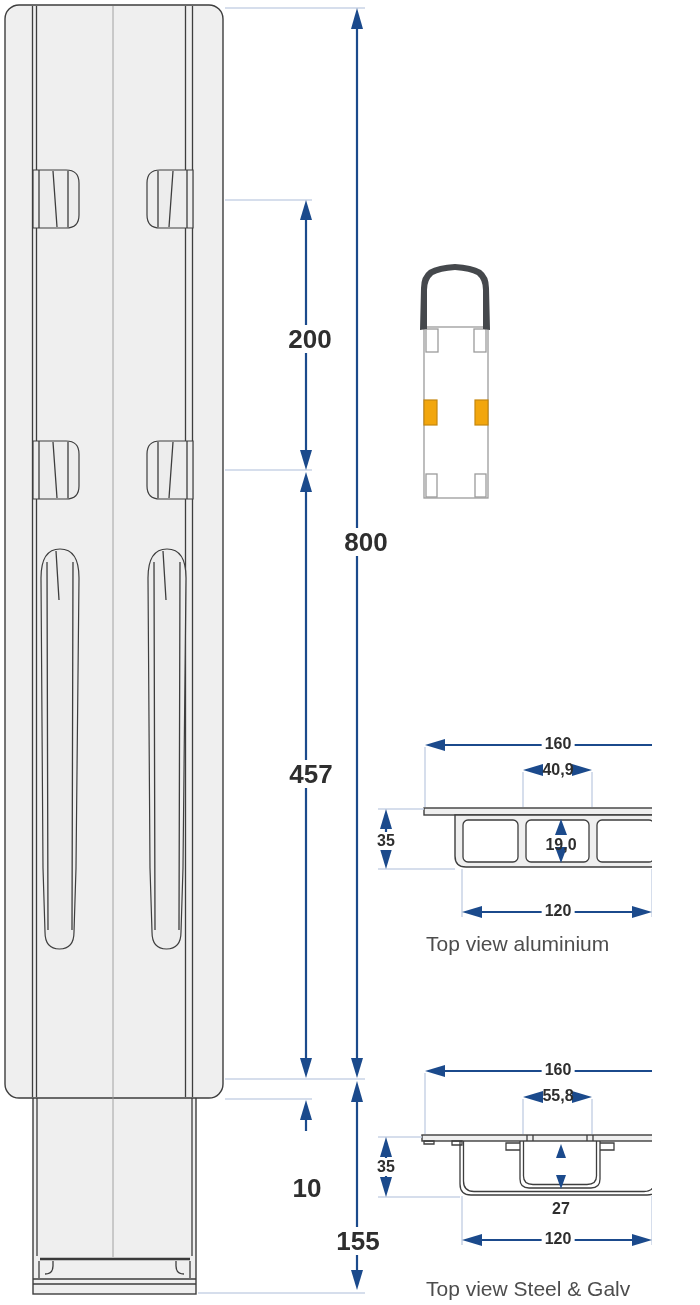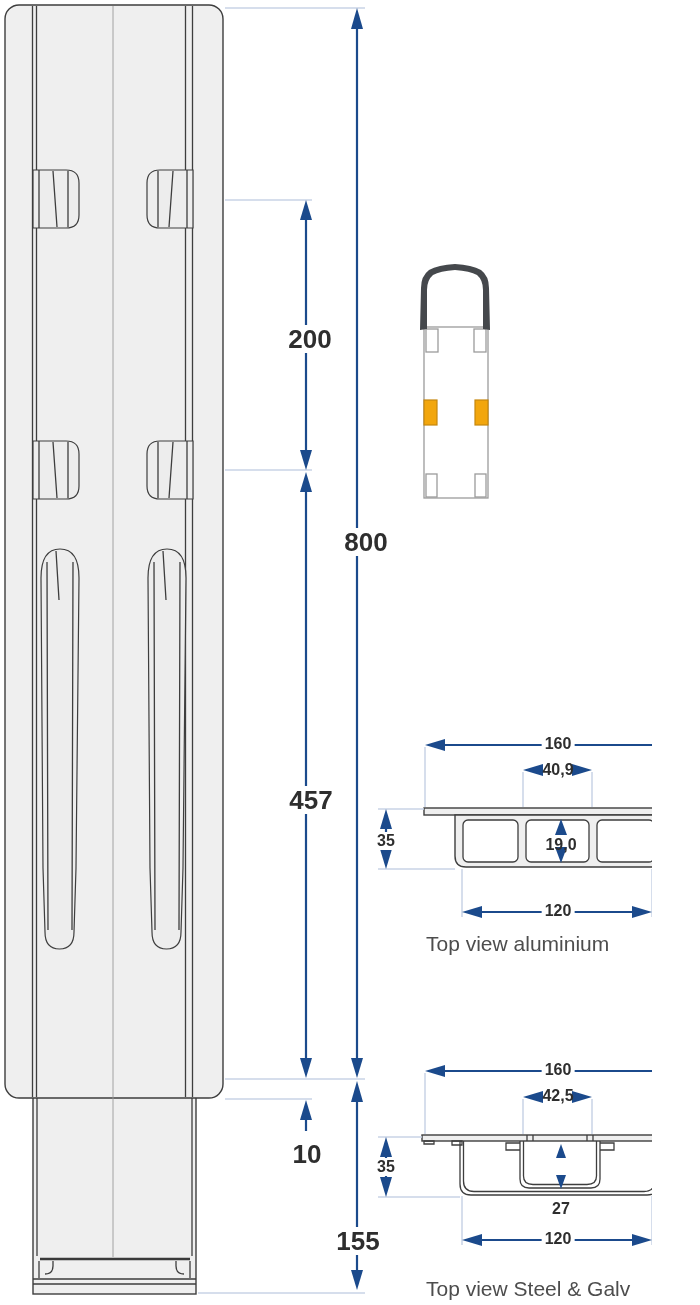--- a/index.html
+++ b/index.html
@@ -169,31 +169,31 @@
       <polygon class="dimf" points="386,1197 380,1177 392,1177"></polygon>
 
       <line class="dim" x1="482" y1="1240" x2="632" y2="1240"></line>
       <polygon class="dimf" points="462,1240 482,1234 482,1246"></polygon>
       <polygon class="dimf" points="652,1240 632,1234 632,1246"></polygon>
     </g>
   </svg>
 
   <div class="dim-label big" style="left:310px;top:339px;">200</div>
   <div class="dim-label big" style="left:358px;top:542px;margin-left:8px;">800</div>
-  <div class="dim-label big" style="left:311px;top:774px;margin-top:26px;">457</div>
-  <div class="dim-label big nobg" style="left:307px;top:1154px;">10</div>
+  <div class="dim-label big" style="left:311px;top:774px;">457</div>
+  <div class="dim-label big nobg" style="left:307px;top:1188px;">10</div>
   <div class="dim-label big" style="left:358px;top:1241px;">155</div>
 
   <div class="dim-label small" style="left:558px;top:744px;">160</div>
   <div class="dim-label small nobg" style="left:558px;top:770px;">40,9</div>
   <div class="dim-label small nobg" style="left:561px;top:845px;">19,0</div>
   <div class="dim-label small" style="left:386px;top:841px;">35</div>
   <div class="dim-label small" style="left:558px;top:911px;">120</div>
   <div class="caption" style="left:426px;top:943px;">Top view aluminium</div>
 
   <div class="dim-label small" style="left:558px;top:1070px;">160</div>
-  <div class="dim-label small nobg" style="left:558px;top:1096px;">42,5</div>
+  <div class="dim-label small nobg" style="left:558px;top:1096px;">55,8</div>
   <div class="dim-label small nobg" style="left:561px;top:1209px;">27</div>
   <div class="dim-label small" style="left:386px;top:1167px;">35</div>
   <div class="dim-label small" style="left:558px;top:1239px;">120</div>
   <div class="caption" style="left:426px;top:1288px;">Top view Steel &amp; Galv</div>
 
 </div>
 
 </body></html>

